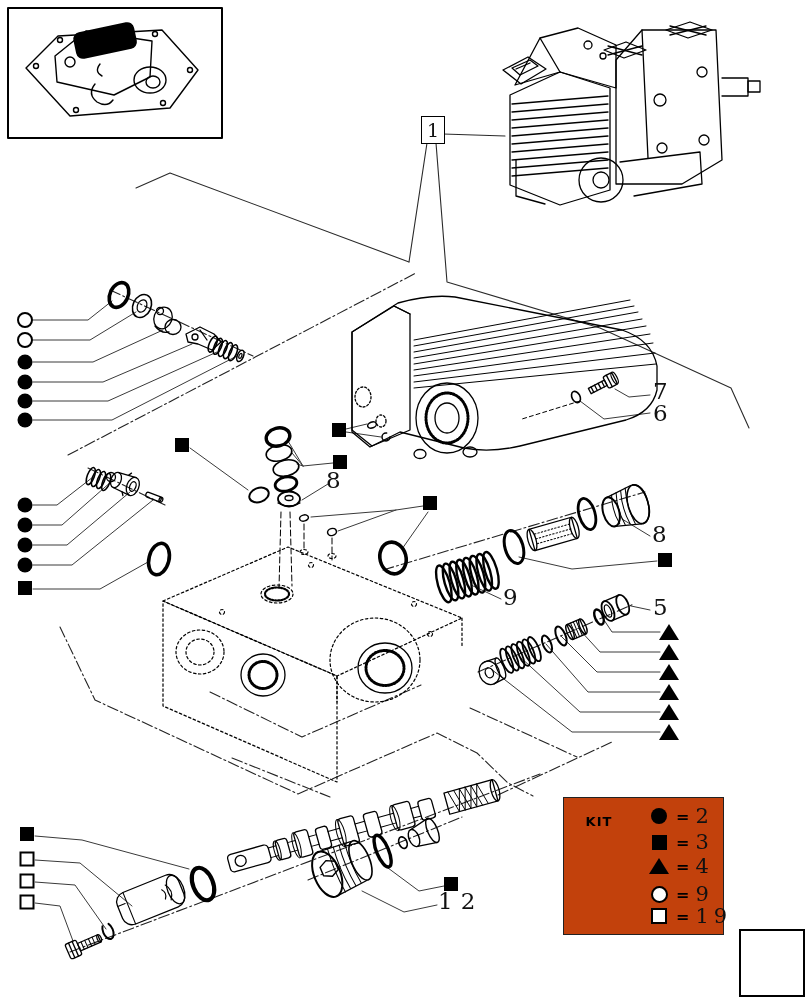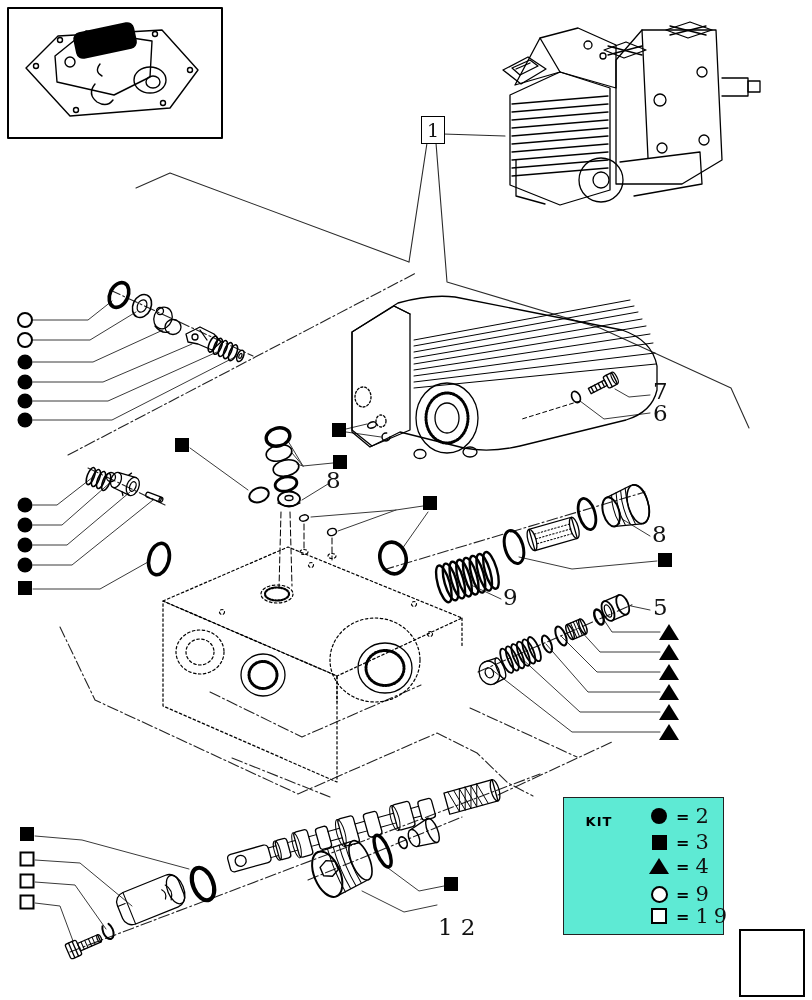--- a/index.html
+++ b/index.html
@@ -14,21 +14,21 @@
   .mk-filled-square{width:14px;height:14px;background:#000;}
   .mk-open-square{width:11px;height:11px;border:2px solid #000;background:#fff;}
   .mk-filled-triangle{width:0;height:0;border-left:10px solid transparent;
       border-right:10px solid transparent;border-bottom:16px solid #000;background:none;}
   
   .plabel{position:absolute;font-size:23px;color:#111;line-height:22px;white-space:nowrap;}
   .wide{letter-spacing:8px;}
   .callout{position:absolute;left:421px;top:116px;width:22px;height:26px;border:1.6px solid #000;
       text-align:center;line-height:26px;font-size:19px;color:#111;background:#fff;}
   
-  .kitbox{position:absolute;left:563px;top:797px;width:159px;height:136px;border:1.6px solid #222;background:#5eead4;}
+  .kitbox{position:absolute;left:563px;top:797px;width:159px;height:136px;border:1.6px solid #222;background:#c2410c;}
   .legend-row{position:absolute;left:84px;height:24px;display:flex;align-items:center;gap:6px;}
   .lsym{display:inline-flex;width:22px;justify-content:center;align-items:center;}
   .leq{font-family:"DejaVu Sans",sans-serif;font-weight:bold;font-size:16px;color:#000;}
   .lval{font-size:21px;color:#111;letter-spacing:5px;white-space:nowrap;}
   .ls-filled-circle{width:16px;height:16px;border-radius:50%;background:#000;}
   .ls-open-circle{width:13px;height:13px;border-radius:50%;border:2px solid #000;background:#fff;}
   .ls-filled-square{width:15px;height:15px;background:#000;}
   .ls-open-square{width:12px;height:12px;border:2px solid #000;background:#fff;}
   .ls-filled-triangle{width:0;height:0;border-left:10px solid transparent;
       border-right:10px solid transparent;border-bottom:16px solid #000;}
@@ -512,21 +512,21 @@
       <div class="marker mk-filled-triangle" style="left: 669px; top: 732px;"></div>
     </div>
 
 <div class="callout">1</div>
 <div class="plabel" style="left:653px;top:380px">7</div>
 <div class="plabel" style="left:653px;top:402px">6</div>
 <div class="plabel" style="left:326px;top:469px">8</div>
 <div class="plabel wide" style="left:652px;top:523px">8</div>
 <div class="plabel wide" style="left:503px;top:586px">9</div>
 <div class="plabel" style="left:653px;top:596px">5</div>
-<div class="plabel wide" style="left:438px;top:916px">12</div>
+<div class="plabel wide" style="left:438px;top:890px">12</div>
 
 <div class="kitbox">
   <div class="kit-title">KIT</div>
   <div>
         <div class="legend-row" style="top: 6px;">
           <span class="lsym">
             <span class="ls-filled-circle"></span>
           </span>
           <span class="leq">=</span>
           <span class="lval">2</span>

